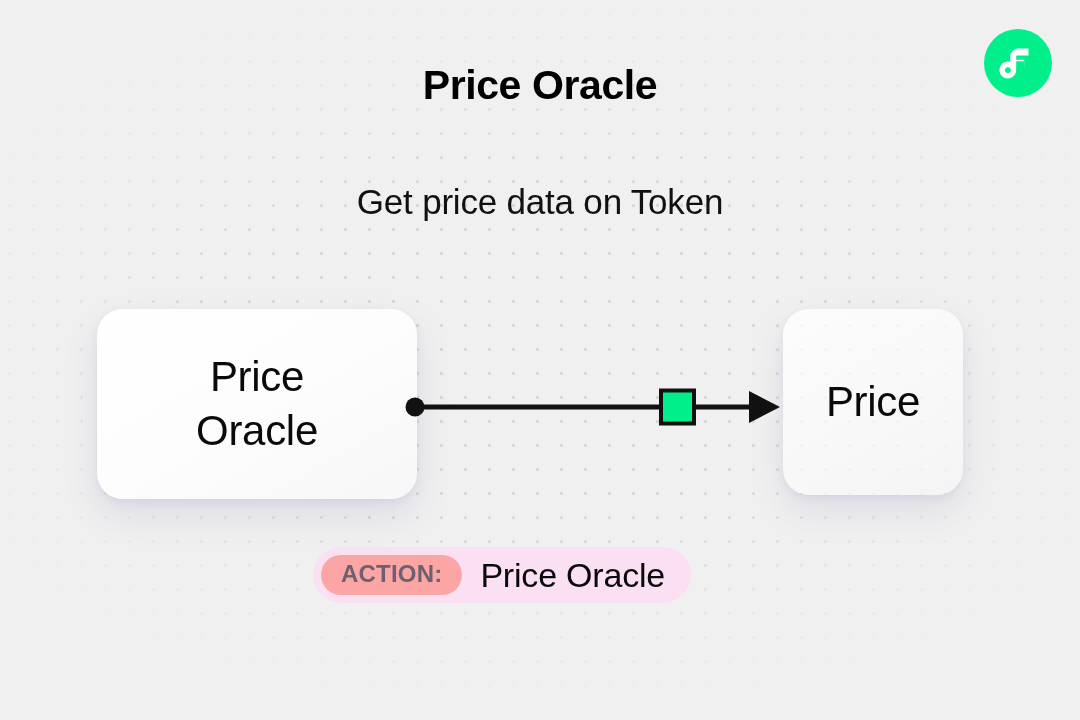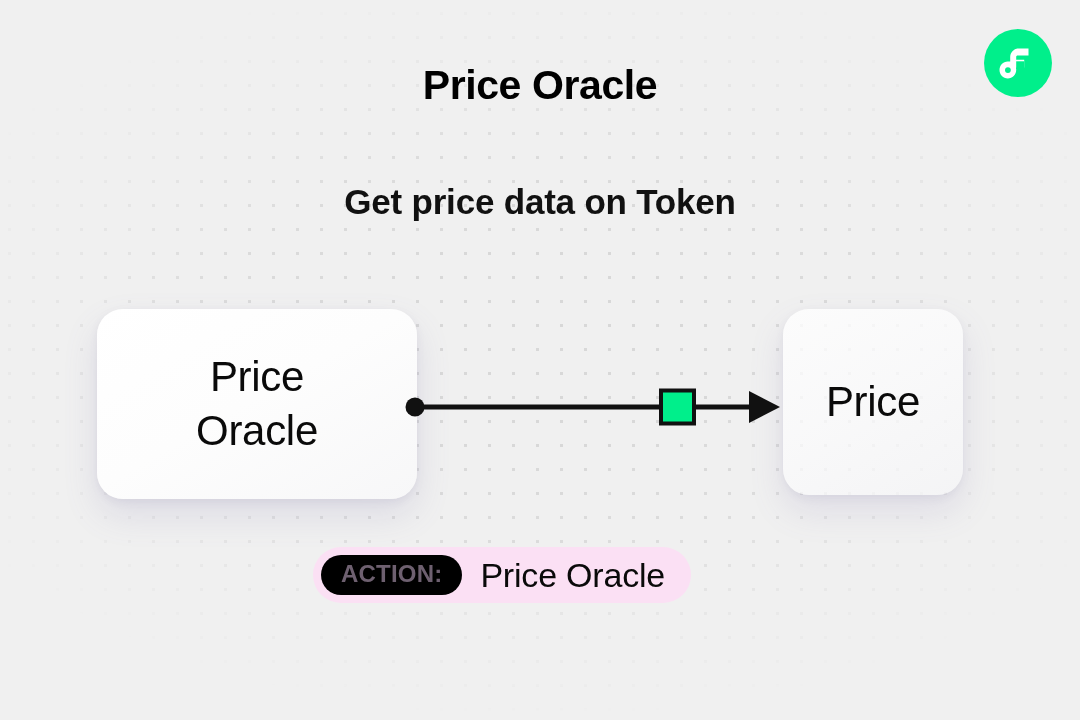--- a/index.html
+++ b/index.html
@@ -39,21 +39,21 @@
     letter-spacing:-0.4px;
     color:#000;
     z-index:3;
   }
 
   #page-subtitle {
     position:absolute;
     left:0; top:182px; width:1080px;
     text-align:center;
     font-size:35px;
-    font-weight:700;
+    font-weight:400;
     letter-spacing:-0.2px;
     color:#111;
     z-index:3;
   }
 
   
   #brand-logo {
     position:absolute;
     right:28px; top:29px;
     width:68px; height:68px;
@@ -110,21 +110,21 @@
     height:56px;
     display:flex;
     align-items:center;
     background:#fbe0f4;
     border-radius:28px;
     padding:0 26px 0 8px;
     z-index:3;
   }
 
   #action-badge-pill {
-    background:#000000;
+    background:#fca5a5;
     border-radius:22px;
     padding:7px 20px 9px;
     font-size:24px;
     font-weight:700;
     letter-spacing:0.2px;
     color:#6e6070;
     line-height:1;
   }
 
   #action-badge-value {

